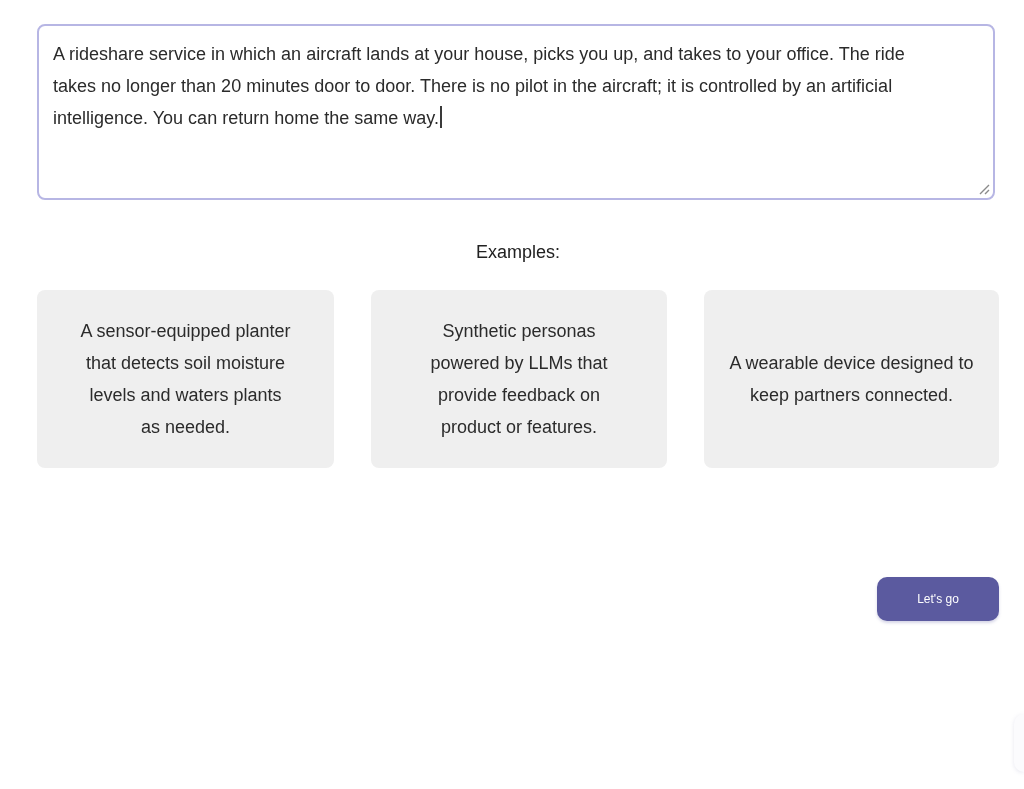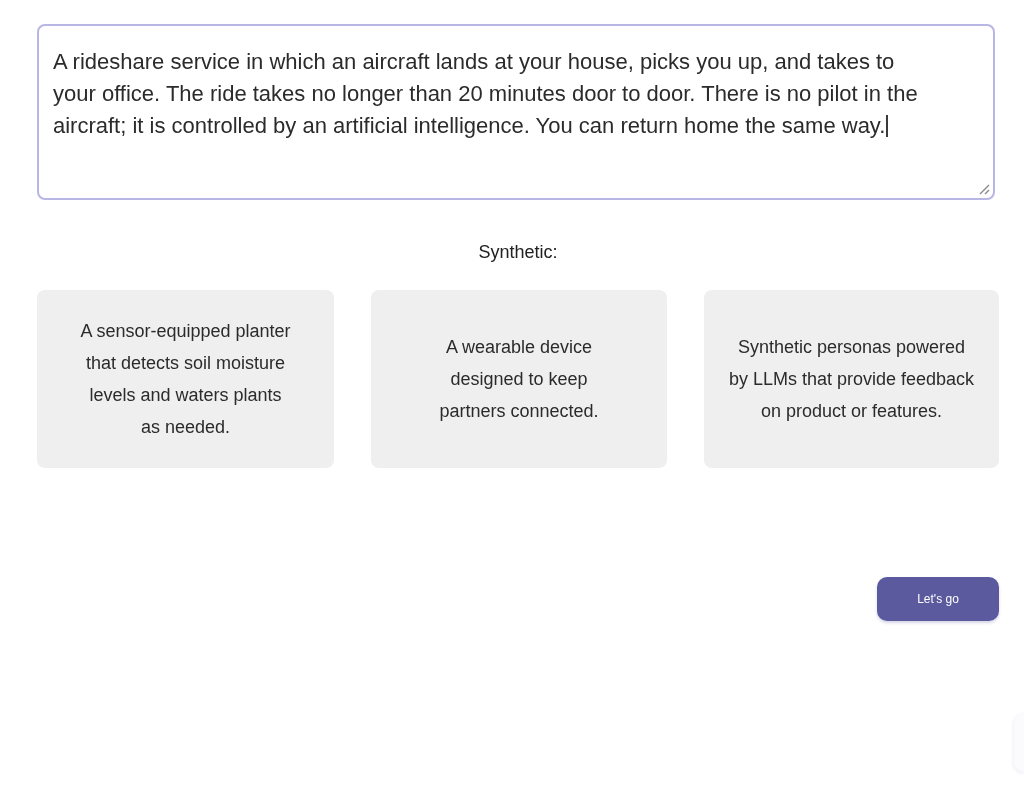--- a/index.html
+++ b/index.html
@@ -28,22 +28,22 @@
     text-align: center;
     font-size: 18px;
     color: #242424;
   }
   .solution-input {
     margin-top: 24px;
     width: 958px;
     height: 176px;
     border: 2px solid #b7b6e4;
     border-radius: 8px;
-    padding: 20px 14px;
-    font-size: 22px;
+    padding: 12px 14px;
+    font-size: 18px;
     line-height: 32px;
     color: #2b2b2b;
     position: relative;
     background: #ffffff;
     cursor: text;
   }
   .solution-input .text {
     display: block;
     max-width: 890px;
   }
@@ -126,31 +126,31 @@
 
 
 
   <div class="solution-input" role="textbox" aria-multiline="true">
     <span class="text">A rideshare service in which an aircraft lands at your house, picks you up, and takes to your office. The ride takes no longer than 20 minutes door to door. There is no pilot in the aircraft; it is controlled by an artificial intelligence. You can return home the same way.<span class="caret"></span></span>
     <svg class="resize-handle" viewBox="0 0 14 14">
       <path d="M4 13 L13 4 M9 13 L13 9" stroke="#8a8a8a" stroke-width="1.4" fill="none"></path>
     </svg>
   </div>
 
-  <p class="examples-label">Synthetic:</p>
+  <p class="examples-label">Examples:</p>
 
   <div class="cards">
     <div class="card">
       <span class="card-text">A sensor-equipped planter that detects soil moisture levels and waters plants as needed.</span>
     </div>
     <div class="card">
-      <span class="card-text">A wearable device designed to keep partners connected.</span>
+      <span class="card-text">Synthetic personas powered by LLMs that provide feedback on product or features.</span>
     </div>
     <div class="card">
-      <span class="card-text">Synthetic personas powered by LLMs that provide feedback on product or features.</span>
+      <span class="card-text">A wearable device designed to keep partners connected.</span>
     </div>
   </div>
 
   <div class="footer">
     <button class="lets-go-button">Let's go</button>
   </div>
 
 </div>
 
 <div class="cutoff-element"></div>

